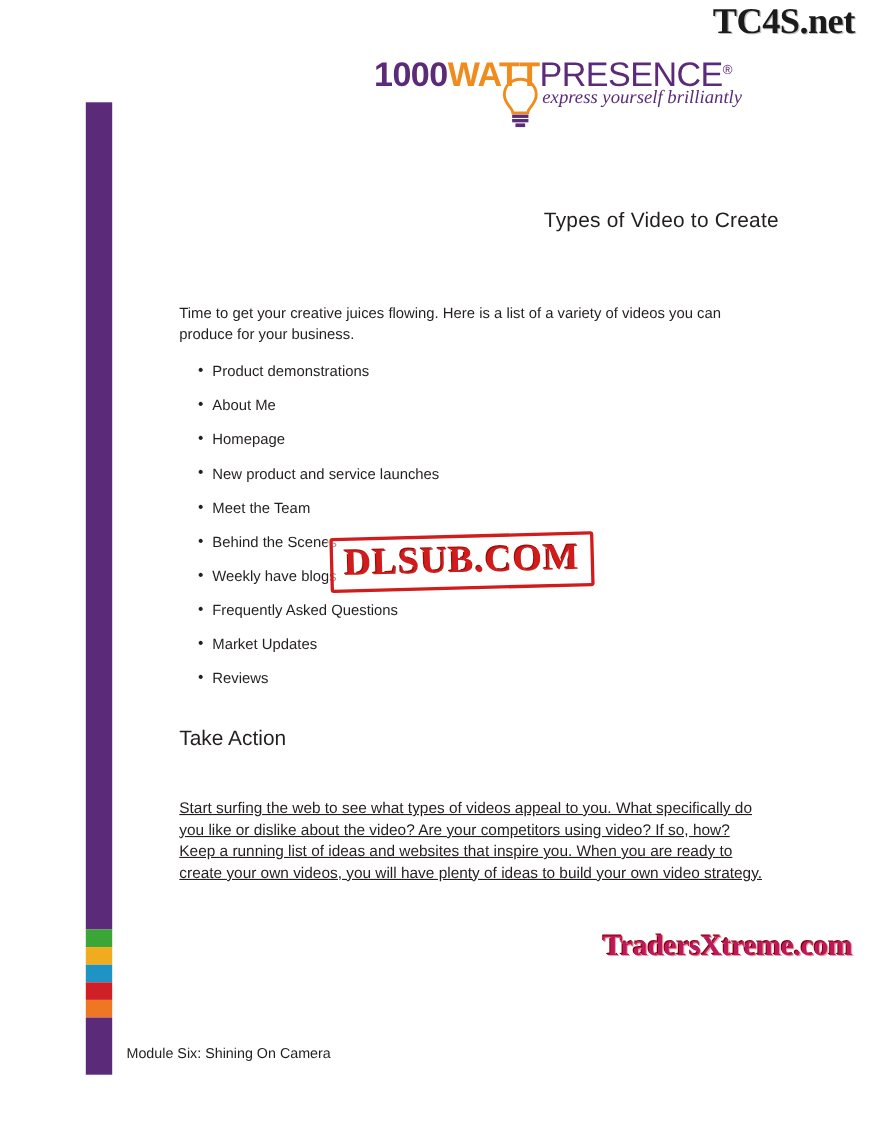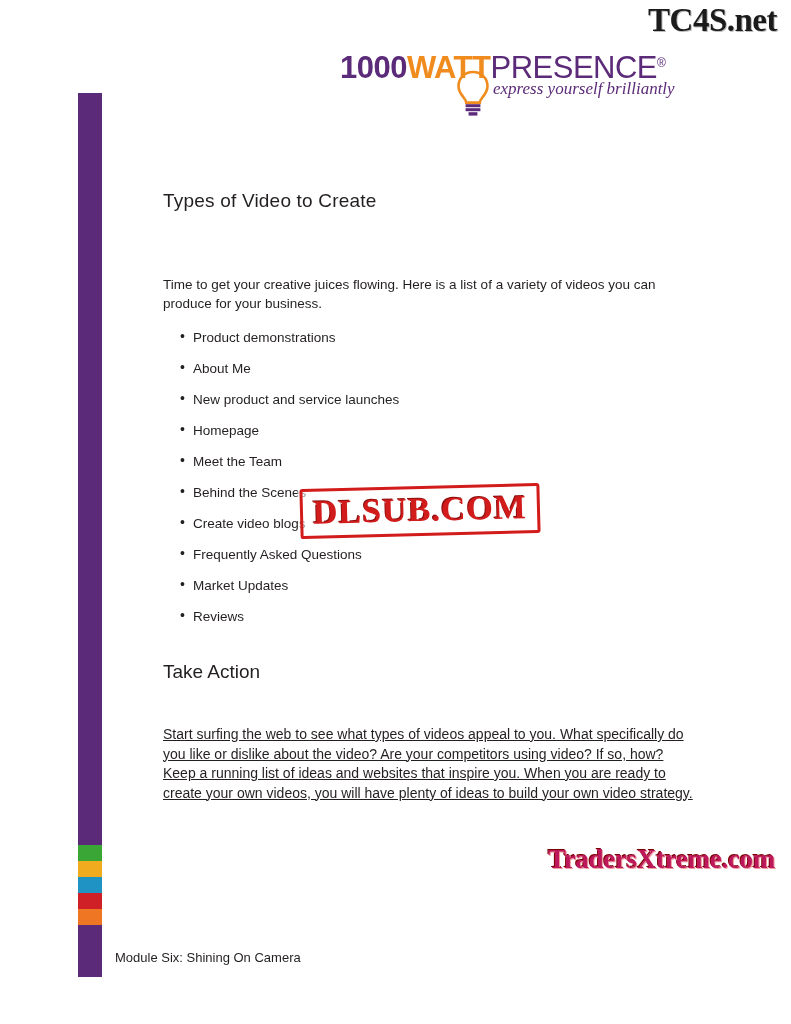--- a/index.html
+++ b/index.html
@@ -136,20 +136,21 @@
     left: 163px;
     top: 190px;
     width: 545px;
   }
   h1.doc-title {
     font-size: 19px;
     font-weight: normal;
     color: #231f20;
     margin: 0 0 0 0;
     letter-spacing: 0.2px;
+    text-align: right;
   }
   p.intro {
     font-size: 13.5px;
     line-height: 19px;
     margin: 63px 0 0 0;
     color: #231f20;
     max-width: 530px;
   }
   ul.video-list {
     list-style: none;
@@ -227,25 +228,25 @@
     <div class="seg" style="height:52px;background:#5b2a78"></div>
   </div>
 
   <div class="content">
     <h1 class="doc-title">Types of Video to Create</h1>
     <p class="intro">Time to get your creative juices flowing.  Here is a list of a variety of videos you can produce for your business.</p>
 
     <ul class="video-list">
       <li>Product demonstrations</li>
       <li>About Me</li>
+      <li>Homepage</li>
       <li>New product and service launches</li>
-      <li>Homepage</li>
       <li>Meet the Team</li>
       <li>Behind the Scenes</li>
-      <li>Create video blogs</li>
+      <li>Weekly have blogs</li>
       <li>Frequently Asked Questions</li>
       <li>Market Updates</li>
       <li>Reviews</li>
     </ul>
 
     <h2 class="section-title">Take Action</h2>
     <p class="action">Start surfing the web to see what types of videos appeal to you. What specifically do you like or dislike about the video?  Are your competitors using video?  If so, how?  Keep a running list of ideas and websites that inspire you.  When you are ready to create your own videos, you will have plenty of ideas to build your own video strategy.</p>
   </div>
 
   <div class="footer">Module Six: Shining On Camera</div>

